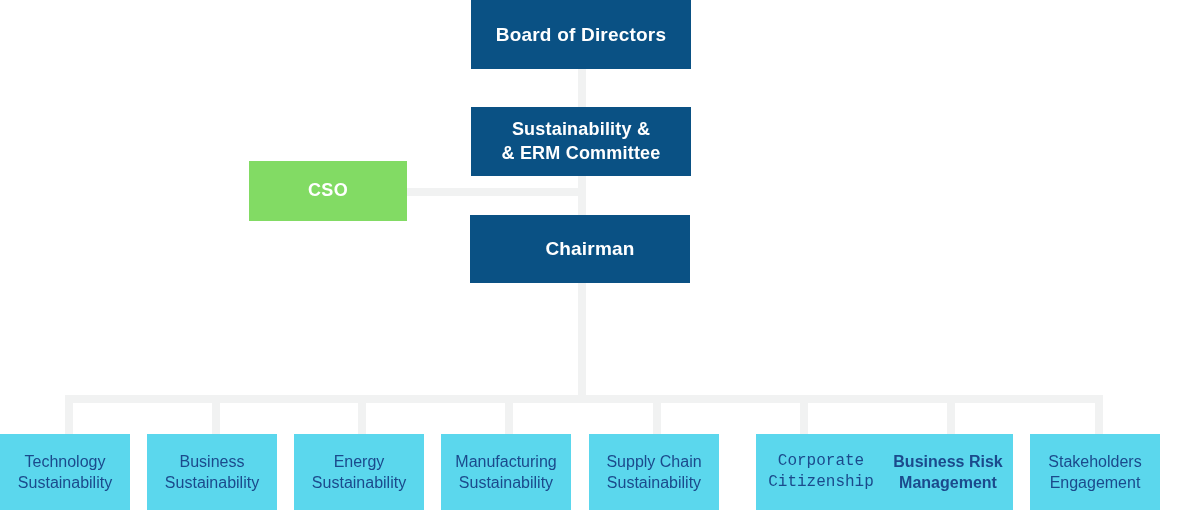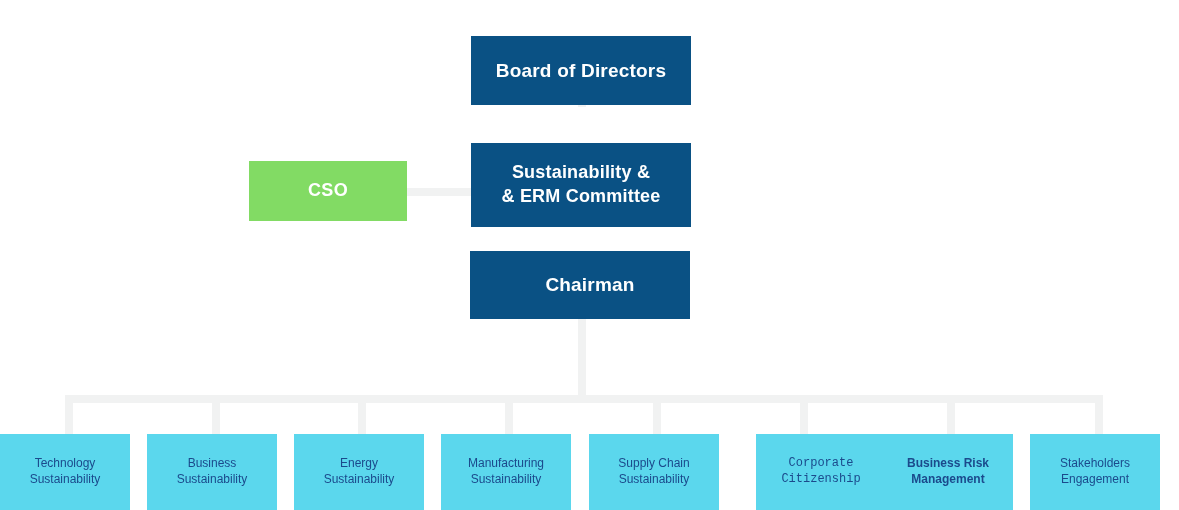--- a/index.html
+++ b/index.html
@@ -34,44 +34,43 @@
     display: block;
     white-space: pre-line;
   }
   
   .node.exec {
     background: #0a5184;
     color: #ffffff;
     font-size: 19px;
     font-weight: bold;
     letter-spacing: 0.2px;
-    margin-top: 36px;
   }
   #node-board       { left: 471px; top: 0px;   width: 220px; height: 69px; }
-  #node-committee   { left: 471px; top: 107px; width: 220px; height: 84px; font-size: 18px; }
+  #node-committee   { left: 471px; top: 107px; width: 220px; height: 69px; font-size: 18px; }
   #node-chairman    { left: 470px; top: 215px; width: 220px; height: 68px; padding-left: 20px; }
 
   
   #node-cso {
     left: 249px; top: 161px; width: 158px; height: 60px;
     background: #82db64;
     color: #ffffff;
     font-size: 18px;
     font-weight: bold;
     letter-spacing: 0.4px;
   }
 
   
   .node.unit {
     top: 434px;
     width: 130px;
     height: 76px;
     background: #5bd7ed;
     color: #1b4a8c;
-    font-size: 12px;
+    font-size: 16px;
     font-weight: normal;
   }
 
   
   .line {
     position: absolute;
     background: #f1f2f2;
     z-index: 1;
   }
   .line.v { width: 8px; }

